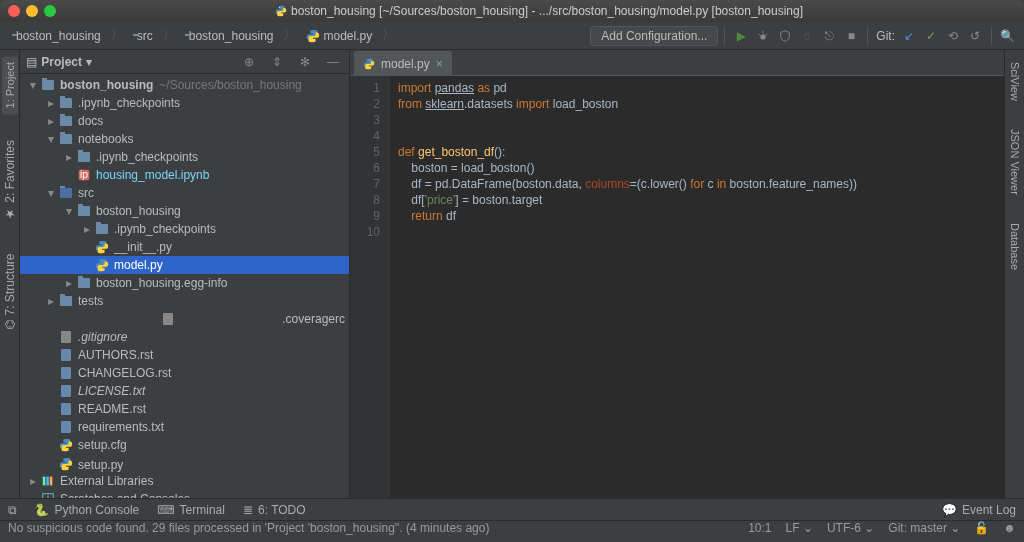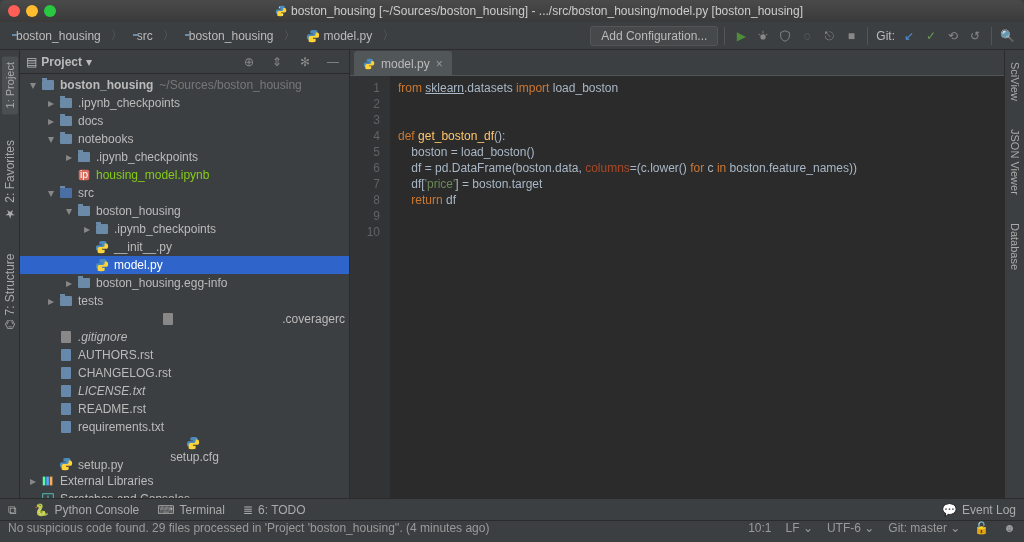--- a/index.html
+++ b/index.html
@@ -29,21 +29,21 @@
 .row.sel{background:#2f65ca;color:#fff;}
 .row .arrow{width:14px;display:inline-flex;justify-content:center;color:#888;}
 .row.sel .arrow{color:#fff;}
 .row .ficon{width:16px;height:16px;display:inline-flex;align-items:center;justify-content:center;margin-right:4px;}
 .dim{color:#777;margin-left:6px;}
 .ic-dir{width:12px;height:10px;background:#6a8aa8;border-radius:1px;position:relative;}
 .ic-dir::before{content:"";position:absolute;top:-2px;left:0;width:5px;height:2px;background:#6a8aa8;}
 .ic-dir.src{background:#4a6fa5;}
 .ic-file{width:10px;height:12px;background:#888;border-radius:1px;}
 .ic-txt{width:10px;height:12px;background:#68a;border-radius:1px;}
-.red{color:#84cc16;}
+.red{color:#7dd3fc;}
 .editor{flex:1;display:flex;flex-direction:column;background:#2b2b2b;}
 .tabs{height:26px;background:#3c3f41;display:flex;align-items:flex-end;border-bottom:1px solid #515658;padding-left:4px;}
 .tab{height:24px;background:#515658;color:#bbb;display:flex;align-items:center;gap:6px;padding:0 8px;border-top-left-radius:3px;border-top-right-radius:3px;border:1px solid #555;border-bottom:none;}
 .tab .close{color:#999;}
 .codearea{flex:1;display:flex;font-family:Menlo,Consolas,monospace;font-size:12.5px;line-height:16px;}
 .gutter{width:40px;background:#313335;color:#606366;text-align:right;padding:4px 10px 4px 4px;}
 .code{flex:1;padding:4px 8px;color:#a9b7c6;}
 .code .kw{color:#cc7832;}
 .code .fn{color:#ffc66d;}
 .code .id{color:#a9b7c6;}
@@ -303,21 +303,21 @@
           </span>
           <span>README.rst</span>
         </div>
         <div class="row" style="padding-left: 24px;">
           <span class="arrow"></span>
           <span class="ficon">
             <span class="ic-txt"></span>
           </span>
           <span>requirements.txt</span>
         </div>
-        <div class="row" style="padding-left: 24px; flex-direction: column;">
+        <div class="row" style="padding-left: 24px;">
           <span class="arrow"></span>
           <span class="ficon">
             <svg width="14" height="14" viewBox="0 0 16 16">
               <path fill="#4b8bbe" d="M8 1c-3 0-3 1-3 2v2h3v1H3c-1 0-2 1-2 3s1 3 2 3h2v-2c0-1 1-2 2-2h4c1 0 2-1 2-2V3c0-1 0-2-3-2H8z"></path>
               <path fill="#ffd43b" d="M8 15c3 0 3-1 3-2v-2H8v-1h5c1 0 2-1 2-3s-1-3-2-3h-2v2c0 1-1 2-2 2H5c-1 0-2 1-2 2v3c0 1 0 2 3 2h2z"></path>
             </svg>
           </span>
           <span>setup.cfg</span>
         </div>
         <div class="row" style="padding-left: 24px; align-items: flex-end;">
@@ -374,20 +374,21 @@
           <div>3</div>
           <div>4</div>
           <div>5</div>
           <div>6</div>
           <div>7</div>
           <div>8</div>
           <div>9</div>
           <div>10</div>
         </div>
       <div class="code">
+        <div><span class="kw">import</span> <span class="id u">pandas</span> <span class="kw">as</span> <span class="id">pd</span></div>
         <div><span class="kw">from</span> <span class="id u">sklearn</span><span class="id">.datasets</span> <span class="kw">import</span> <span class="id">load_boston</span></div>
         <div>&nbsp;</div>
         <div>&nbsp;</div>
         <div><span class="kw">def</span> <span class="fn">get_boston_df</span><span class="id">():</span></div>
         <div>&nbsp;&nbsp;&nbsp;&nbsp;<span class="id">boston = load_boston()</span></div>
         <div>&nbsp;&nbsp;&nbsp;&nbsp;<span class="id">df = pd.DataFrame(boston.data,</span> <span class="arg">columns</span><span class="id">=(c.lower()</span> <span class="kw">for</span> <span class="id">c</span> <span class="kw">in</span> <span class="id">boston.feature_names))</span></div>
         <div>&nbsp;&nbsp;&nbsp;&nbsp;<span class="id">df[</span><span class="str">'price'</span><span class="id">] = boston.target</span></div>
         <div>&nbsp;&nbsp;&nbsp;&nbsp;<span class="kw">return</span> <span class="id">df</span></div>
         <div>&nbsp;</div>
       </div>

